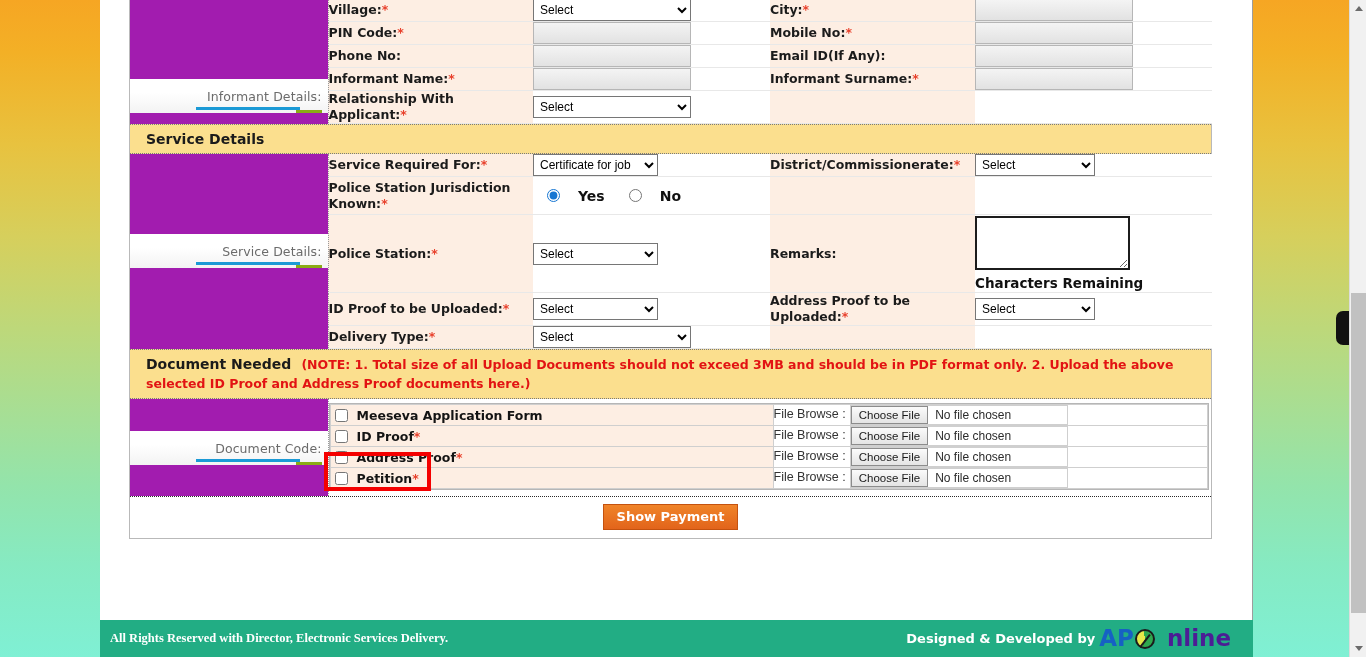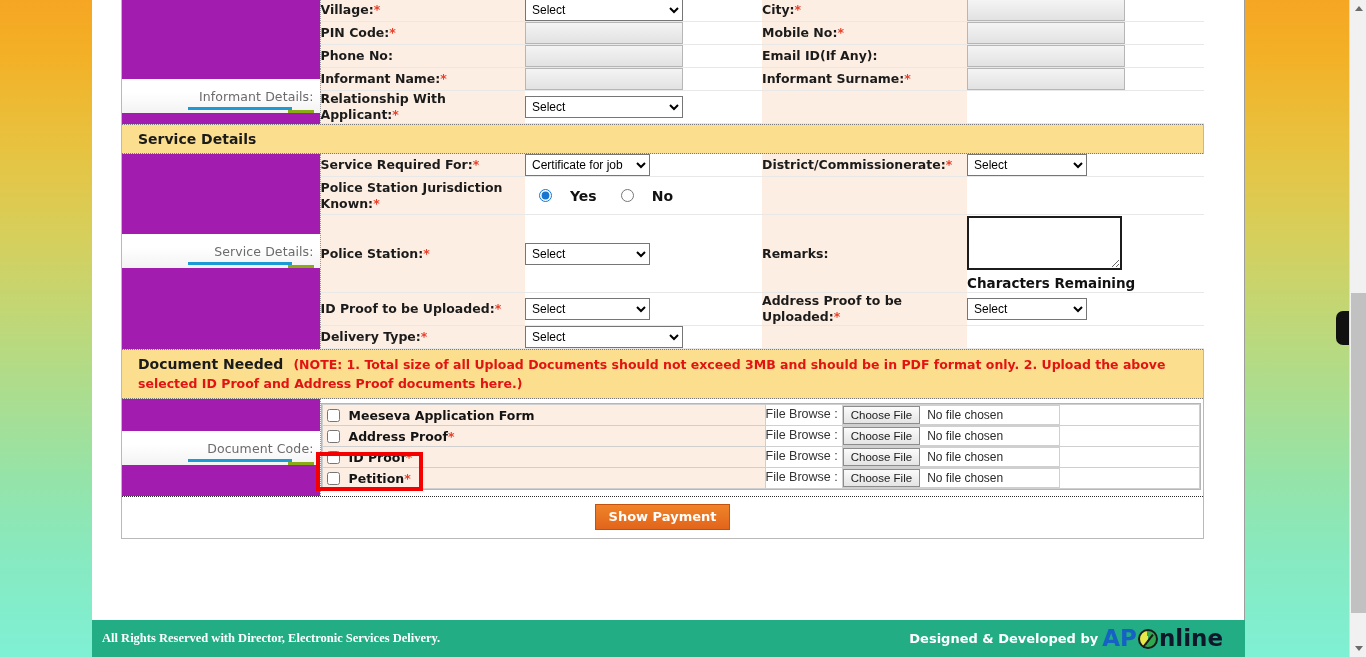--- a/index.html
+++ b/index.html
@@ -12,21 +12,21 @@
   }
   body {
     background: linear-gradient(to bottom,
       #f6a623 0%, #f3b026 8%, #e8c23f 22%,
       #d6cf5c 36%, #bdd87a 50%, #a8de93 62%,
       #93e4ab 74%, #86eac2 86%, #7ff0d4 100%);
     position: relative;
   }
   .page-wrap {
     position: absolute;
-    left: 92px; top: 0;
+    left: 100px; top: 0;
     width: 1153px; height: 657px;
     background: #ffffff;
     display: flex;
     flex-direction: column;
   }
   .content-area {
     position: relative;
     flex: 1 1 auto;
     overflow: hidden;
     padding: 0 0 0 0;
@@ -244,21 +244,21 @@
     font-family: Liberation Serif, serif;
   }
   .footer-right { display: flex; align-items: center; gap: 4px; }
   .footer-by {
     color: #ffffff; font-weight: bold; font-size: 13px;
     font-family: "DejaVu Sans", sans-serif;
   }
   .logo { display: flex; align-items: center; font-weight: bold; font-size: 23px; line-height: 23px;
           font-family: "DejaVu Sans", sans-serif; }
   .logo .ap { color: #1661c4; }
-  .logo .nline { color: #0f172a; }
+  .logo .nline { color: #4c1d95; margin-left: 11px; }
   .logo .o-ring {
     width: 20px; height: 20px; border-radius: 50%;
     background: conic-gradient(from 200deg, #e7e84a 0deg 150deg, #2fa84f 150deg 360deg);
     border: 2px solid #1b1b1b;
     display: inline-block; margin: 0 1px; position: relative;
   }
   .logo .o-ring::after {
     content: ""; position: absolute; left: 50%; top: 2px;
     width: 2px; height: 16px; background: #1b1b1b;
     transform: translateX(-50%) rotate(38deg);
@@ -497,28 +497,28 @@
                     </colgroup>
                 <tbody id="doc-rows">
                       <tr>
                         <td class="doc-name"><input type="checkbox" style=""><span>Meeseva Application Form</span></td>
                         <td class="doc-browse"><span>File Browse :</span><span class="file-ctl">
                             <span class="file-btn">Choose File</span>
                             <span class="file-txt">No file chosen</span>
                           </span></td>
                       </tr>
                       <tr>
-                        <td class="doc-name"><input type="checkbox" style=""><span>Address Proof</span><span class="req">*</span></td>
+                        <td class="doc-name"><input type="checkbox" style=""><span>ID Proof</span><span class="req">*</span></td>
                         <td class="doc-browse"><span>File Browse :</span><span class="file-ctl">
                             <span class="file-btn">Choose File</span>
                             <span class="file-txt">No file chosen</span>
                           </span></td>
                       </tr>
                       <tr>
-                        <td class="doc-name"><input type="checkbox" style=""><span>ID Proof</span><span class="req">*</span></td>
+                        <td class="doc-name"><input type="checkbox" style=""><span>Address Proof</span><span class="req">*</span></td>
                         <td class="doc-browse"><span>File Browse :</span><span class="file-ctl">
                             <span class="file-btn">Choose File</span>
                             <span class="file-txt">No file chosen</span>
                           </span></td>
                       </tr>
                       <tr>
                         <td class="doc-name"><input type="checkbox" style=""><span>Petition</span><span class="req">*</span></td>
                         <td class="doc-browse"><span>File Browse :</span><span class="file-ctl">
                             <span class="file-btn">Choose File</span>
                             <span class="file-txt">No file chosen</span>

